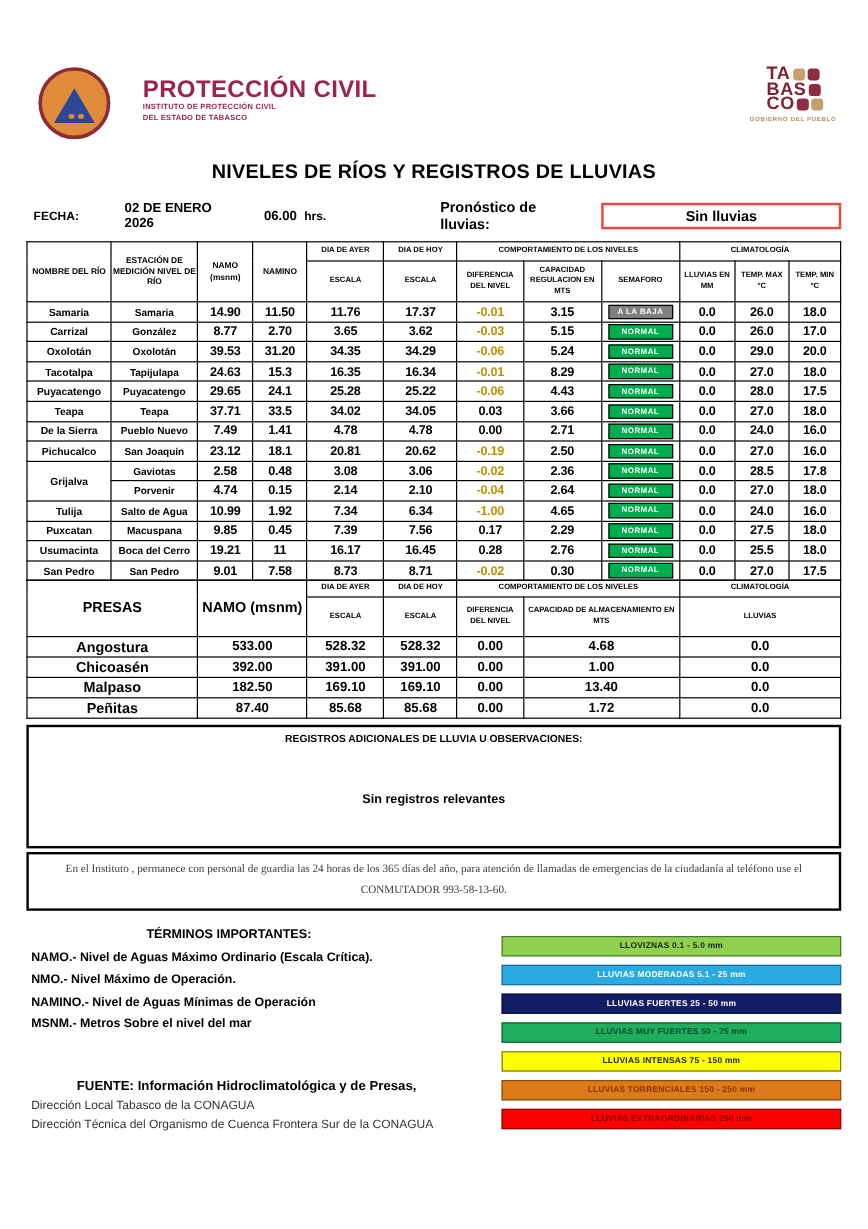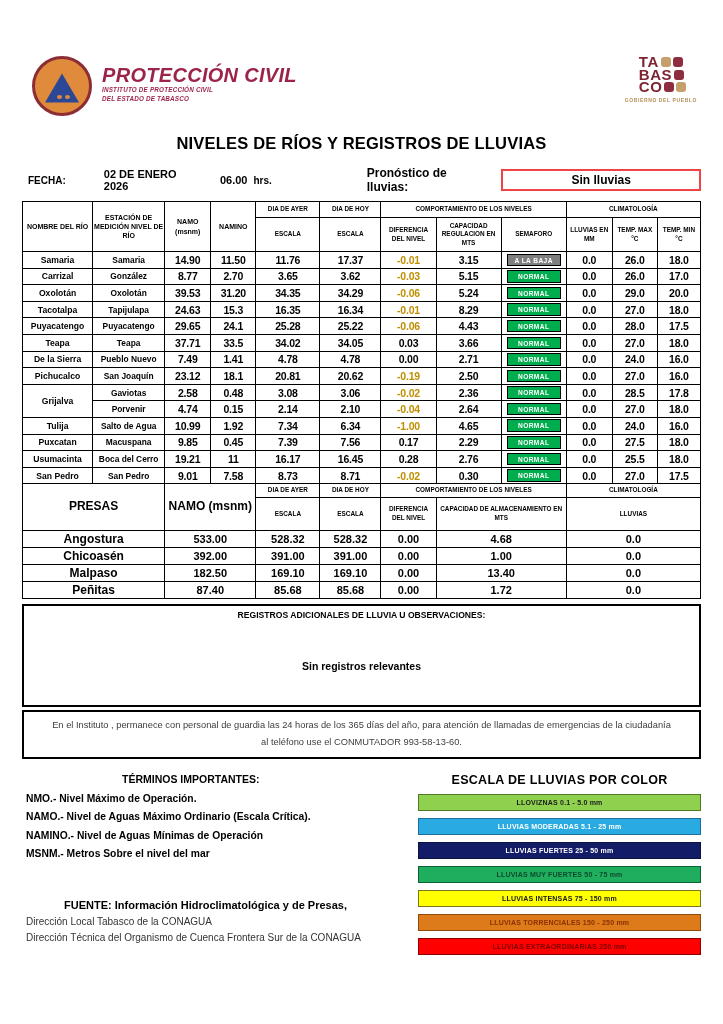--- a/index.html
+++ b/index.html
@@ -1,21 +1,21 @@
 <!DOCTYPE html>
 <html style="--neg: #BF8F00; --maroon: #9D2449;"><head>
 <meta charset="utf-8">
 <style>
   html,body{margin:0;padding:0;background:#ffffff;}
   body{width:723px;height:1024px;font-family:"Liberation Sans", sans-serif;color:#000;position:relative;overflow:hidden;}
   .page{padding:0 22px;box-sizing:border-box;width:723px;}
 
   
   .header{display:flex;justify-content:space-between;align-items:flex-start;margin-top:56px;height:74px;}
-  .logo-left{display:flex;gap:10px;margin-left:10px;font-style:italic;}
+  .logo-left{display:flex;gap:27px;margin-left:10px;}
   .pc-badge{width:60px;height:60px;border-radius:50%;background:#E08A3C;border:3px solid #8C2C35;position:relative;box-sizing:border-box;flex:0 0 auto;}
   .pc-badge .tri{position:absolute;left:50%;top:54%;transform:translate(-50%,-50%);width:0;height:0;
     border-left:17px solid transparent;border-right:17px solid transparent;border-bottom:29px solid #2B4795;}
   .pc-badge .dot{position:absolute;width:5px;height:4px;background:#E08A3C;border-radius:50%;top:36px;}
   .pc-text{padding-top:9px;}
   .pc-title{font-size:20px;font-weight:bold;color:var(--maroon);letter-spacing:0.3px;line-height:20px;}
   .pc-sub{font-size:6.3px;font-weight:bold;color:var(--maroon);letter-spacing:0.2px;margin-top:2px;line-height:6.5px;}
   .logo-right{margin-right:4px;text-align:center;}
   .tb-line{display:flex;align-items:center;gap:2px;justify-content:flex-start;margin-left:14px;line-height:12.5px;}
   .tb-word{font-size:15px;font-weight:800;color:#7E2430;letter-spacing:0.5px;}
@@ -49,21 +49,21 @@
   .badge{display:block;margin:1.5px 5px;border:1px solid #000;color:#fff;font-size:6.6px;font-weight:bold;padding:2px 0 1.5px;letter-spacing:0.4px;}
   .presas th.hname{font-size:12px;}
   .presas tbody tr{height:17px;}
   td.p-name{font-size:12px;font-weight:bold;}
   td.p-num{font-size:11px;font-weight:bold;}
 
   
   .obs-box{border:2px solid #000;margin-top:5px;height:103px;box-sizing:border-box;}
   .obs-title{font-size:8.6px;font-weight:bold;text-align:center;margin-top:4px;}
   .obs-body{font-size:10.5px;font-weight:bold;text-align:center;margin-top:40px;}
-  .note-box{border:2px solid #000;margin-top:3px;padding:5px 26px;text-align:center;font-size:9.3px;color:#3d3d3d;line-height:1.9;box-sizing:border-box;}
+  .note-box{border:2px solid #000;margin-top:3px;padding:5px 26px;text-align:center;font-size:9.3px;color:#3d3d3d;line-height:1.9;box-sizing:border-box;font-family:Liberation Serif, serif;}
 
   
   .bottom{display:flex;margin-top:14px;}
   .bottom-left{width:392px;}
   .terms-title{font-size:10.5px;font-weight:bold;margin-left:100px;}
   .term-item{font-size:10.3px;font-weight:bold;margin-top:7.5px;margin-left:4px;}
   .fuente{margin-top:40px;margin-left:4px;}
   .fuente-title{font-size:11px;font-weight:bold;padding-left:38px;}
   .fuente-line{font-size:10px;color:#333;margin-top:5px;}
   .bottom-right{flex:1;padding-left:4px;}
@@ -454,34 +454,33 @@
     <div class="obs-body">Sin registros relevantes</div>
   </div>
 
   <div class="note-box">En el Instituto , permanece con personal de guardia las 24 horas de los 365 días del año, para atención de llamadas de emergencias de la ciudadanía al teléfono use el CONMUTADOR  993-58-13-60.</div>
 
   <div class="bottom">
     <div class="bottom-left">
       <div class="terms">
         <div class="terms-title">TÉRMINOS IMPORTANTES:</div>
         <div id="terms-list">
+            <div class="term-item">NAMO.- Nivel de Aguas Máximo Ordinario (Escala Crítica).</div>
             <div class="term-item">NMO.- Nivel Máximo de Operación.</div>
-            <div class="term-item">NAMO.- Nivel de Aguas Máximo Ordinario (Escala Crítica).</div>
             <div class="term-item">NAMINO.- Nivel de Aguas Mínimas de Operación</div>
             <div class="term-item">MSNM.- Metros Sobre el nivel del mar</div>
           </div>
       </div>
       <div class="fuente">
         <div class="fuente-title">FUENTE: Información Hidroclimatológica y de Presas,</div>
         <div class="fuente-line">Dirección Local Tabasco de la CONAGUA</div>
         <div class="fuente-line">Dirección Técnica del Organismo de Cuenca Frontera Sur de la CONAGUA</div>
       </div>
     </div>
     <div class="bottom-right">
-      <div class="scale-title">ESCALA DE LLUVIAS POR COLOR</div>
       <div id="scale-bars">
           <div class="scale-bar" style="background: rgb(143, 209, 79); color: rgb(26, 26, 26); border-color: rgb(78, 122, 39);">LLOVIZNAS   0.1 -  5.0 mm</div>
           <div class="scale-bar" style="background: rgb(41, 171, 226); color: rgb(255, 255, 255); border-color: rgb(28, 111, 160);">LLUVIAS MODERADAS 5.1 - 25 mm</div>
           <div class="scale-bar" style="background: rgb(19, 28, 102); color: rgb(255, 255, 255); border-color: rgb(12, 18, 63);">LLUVIAS FUERTES       25 - 50 mm</div>
           <div class="scale-bar" style="background: rgb(31, 174, 94); color: rgb(12, 74, 43); border-color: rgb(15, 95, 53);">LLUVIAS MUY  FUERTES   50 - 75 mm</div>
           <div class="scale-bar" style="background: rgb(255, 255, 0); color: rgb(26, 26, 26); border-color: rgb(119, 119, 31);">LLUVIAS INTENSAS    75 - 150 mm</div>
           <div class="scale-bar" style="background: rgb(221, 122, 26); color: rgb(139, 48, 0); border-color: rgb(141, 75, 11);">LLUVIAS TORRENCIALES  150 - 250  mm</div>
           <div class="scale-bar" style="background: rgb(254, 0, 0); color: rgb(127, 0, 0); border-color: rgb(143, 0, 0);">LLUVIAS EXTRAORDINARIAS 250  mm</div>
         </div>
     </div>

